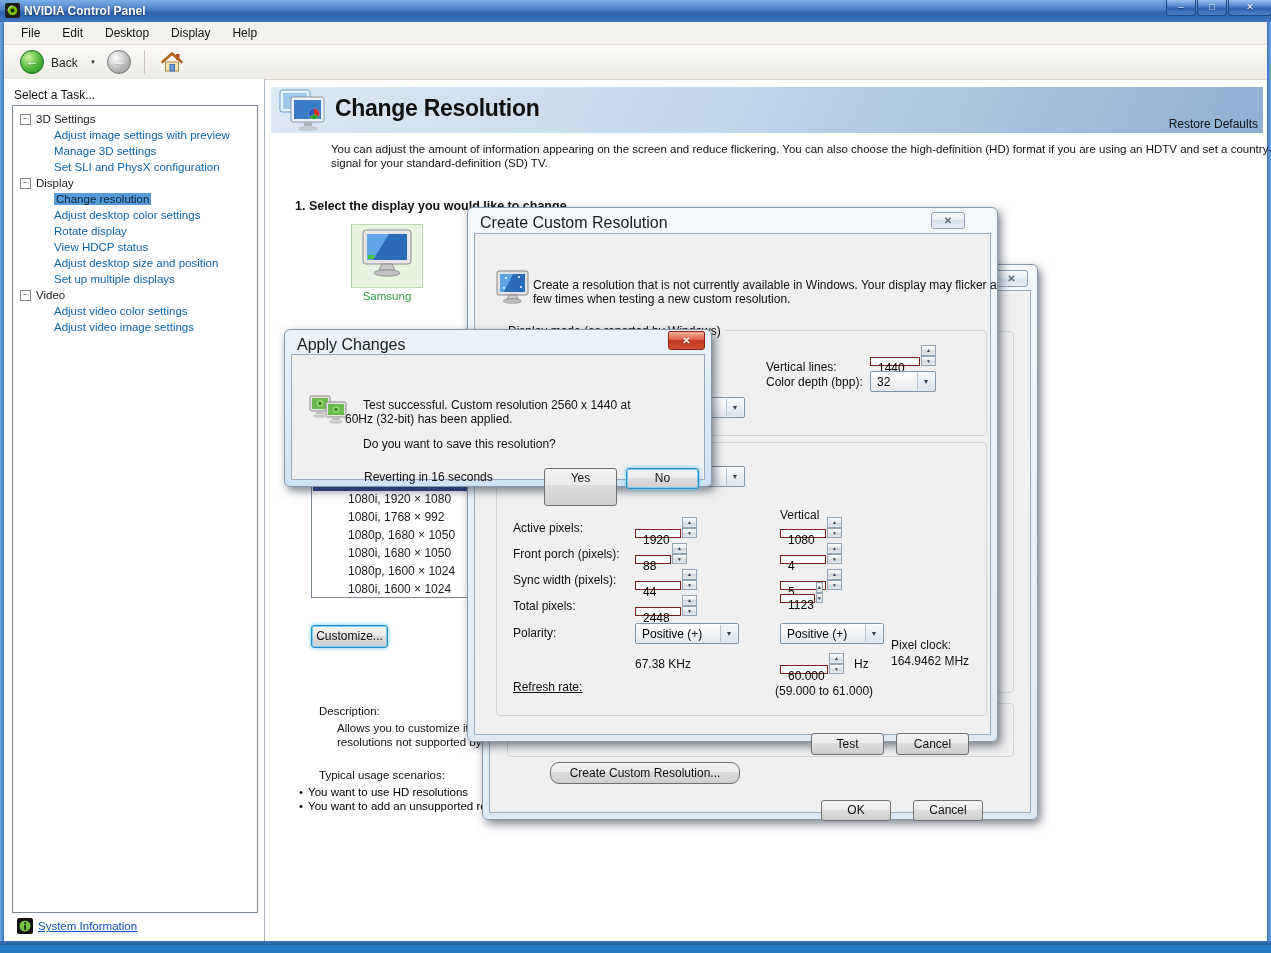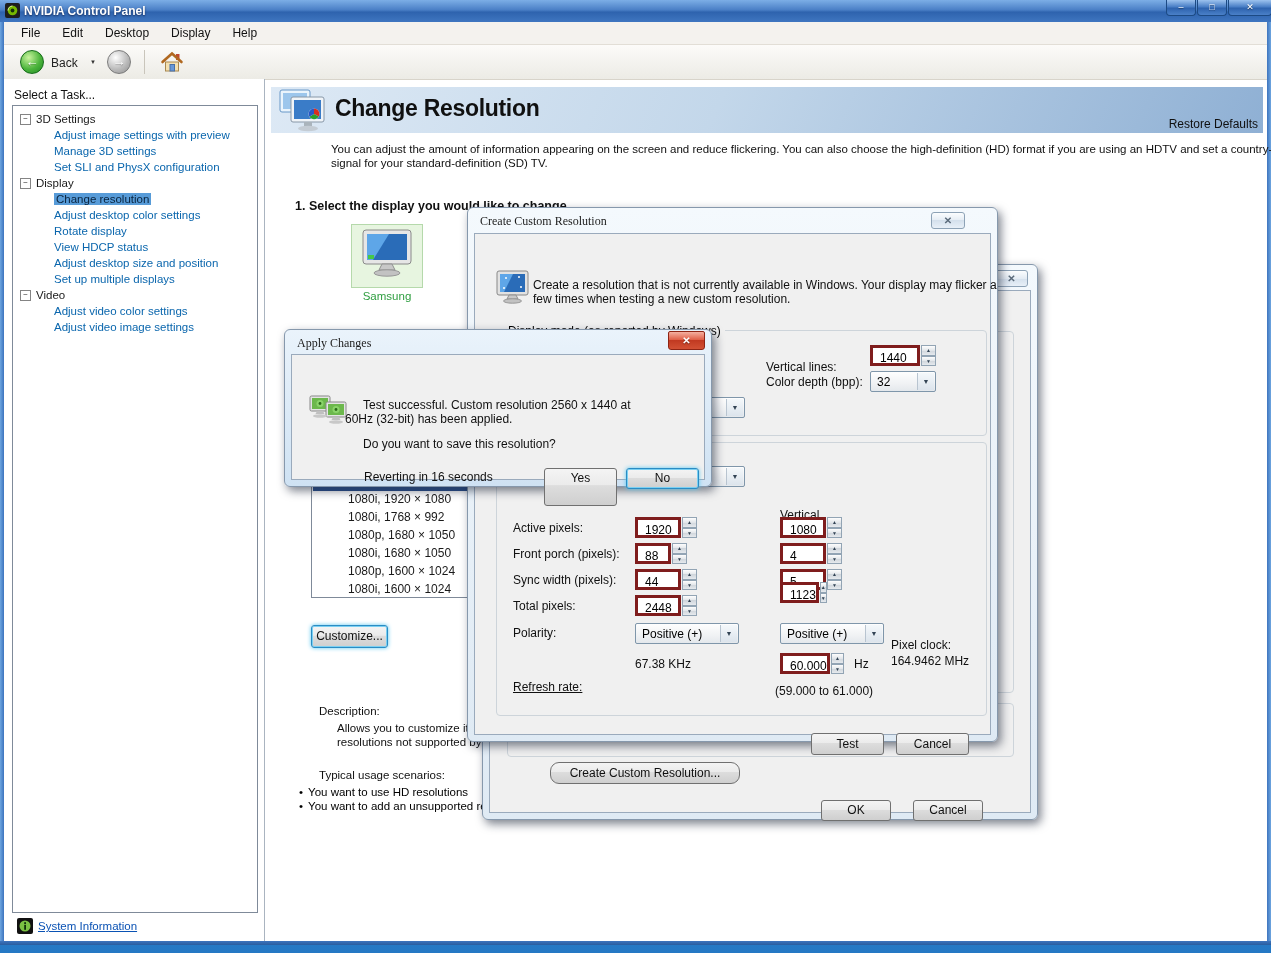--- a/index.html
+++ b/index.html
@@ -60,35 +60,35 @@
   .lrow{position:absolute;left:36px;font-size:12px;color:#1a1a1a;white-space:nowrap;}
   .desc-sm{font-size:11.5px;color:#101010;white-space:nowrap;margin-left:40px;}
   .bul{display:flex;gap:5px;font-size:11.5px;white-space:nowrap;}
   
   .vbtn{position:absolute;box-sizing:border-box;border:1px solid #707070;border-radius:3px;
     background:linear-gradient(#f4f4f4,#ebebeb 45%,#dddddd 46%,#cfcfcf);
     font-size:12px;text-align:center;color:#111;}
   .vbtn.focus{border-color:#2a8cc4;box-shadow:inset 0 0 0 1px #7ad0f2,0 0 4px #5ac8f0;}
   .lbl{position:absolute;font-size:12px;color:#101010;white-space:nowrap;}
   .spin{position:absolute;height:21px;display:flex;}
-  .spin-val{flex:1;border:3px solid #7f1d1d;background:#fff;font-size:12px;padding:3px 0 0 7px;box-sizing:border-box;}
+  .spin-val{flex:1;border:1px solid #7f1d1d;background:#fff;font-size:12px;padding:3px 0 0 7px;box-sizing:border-box;margin-top:12px;}
   .spin-ar{width:15px;margin-left:1px;display:flex;flex-direction:column;}
   .spin-ar span{flex:1;border:1px solid #92a4b4;background:linear-gradient(#fdfdfd,#e2e6ea 50%,#d0d6dc 50%,#e6eaee);
     font-size:5px;line-height:8px;text-align:center;color:#345;box-sizing:border-box;}
   .combo{position:absolute;height:21px;border:1px solid #7f96aa;border-radius:2px;
     background:linear-gradient(#fefefe,#f0f2f4 60%,#e4e8ec);box-sizing:border-box;}
   .combo-val{position:absolute;left:6px;top:3px;font-size:12px;white-space:nowrap;}
   .combo-caret{position:absolute;right:1px;top:1px;bottom:1px;width:16px;border-left:1px solid #b8c4d0;
     background:linear-gradient(#f4f8fb,#dce4ec);font-size:7px;color:#345;text-align:center;line-height:18px;}
   .gbox{position:absolute;border:1px solid #cdd4da;border-radius:4px;}
   .gbox-label{position:absolute;font-size:12px;background:#f0f0f0;padding:0 4px;white-space:nowrap;}
   
   .dlg{position:absolute;border:1px solid #8698ac;border-radius:6px;box-shadow:3px 4px 10px rgba(20,30,50,.55);
     background:linear-gradient(#f4f9fd,#dfeaf4);box-sizing:border-box;}
-  .dlg-title{position:absolute;left:12px;top:6px;font-size:12px;color:#1c1c1c;font-family:Liberation Serif, serif;}
+  .dlg-title{position:absolute;left:12px;top:6px;font-size:16px;color:#1c1c1c;}
   .dlg-x{position:absolute;box-sizing:border-box;border:1px solid #8da2b6;border-radius:3px;
     background:linear-gradient(#fbfdfe,#e4ecf4 50%,#d4e0ec 50%,#e8f0f8);
     color:#5a6a7a;font-size:10px;line-height:15px;text-align:center;font-weight:bold;}
   .dlg-inner{position:absolute;left:6px;right:6px;top:25px;bottom:6px;background:#f0f0f0;border:1px solid #9aaabc;}
   .dlg-red-x{position:absolute;box-sizing:border-box;border:1px solid #8e2414;border-radius:2px 2px 3px 3px;
     background:linear-gradient(#f4b0a0,#e06048 45%,#c03820 46%,#d25034);
     color:#fff;font-size:10px;font-weight:bold;line-height:17px;text-align:center;text-shadow:0 1px 1px rgba(0,0,0,.4);}
   .apply-dlg{background:linear-gradient(#eaf3fb,#cfe2f3);}
   .dtext{position:absolute;font-size:12px;color:#101010;white-space:nowrap;}
 </style>

